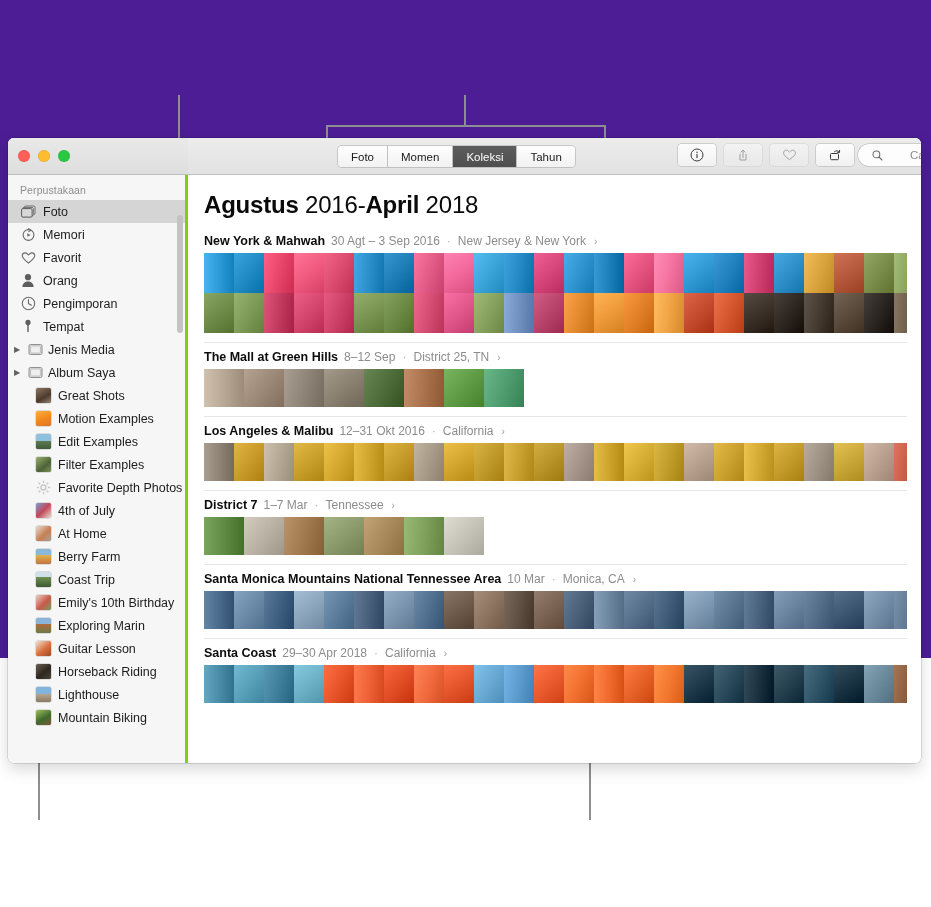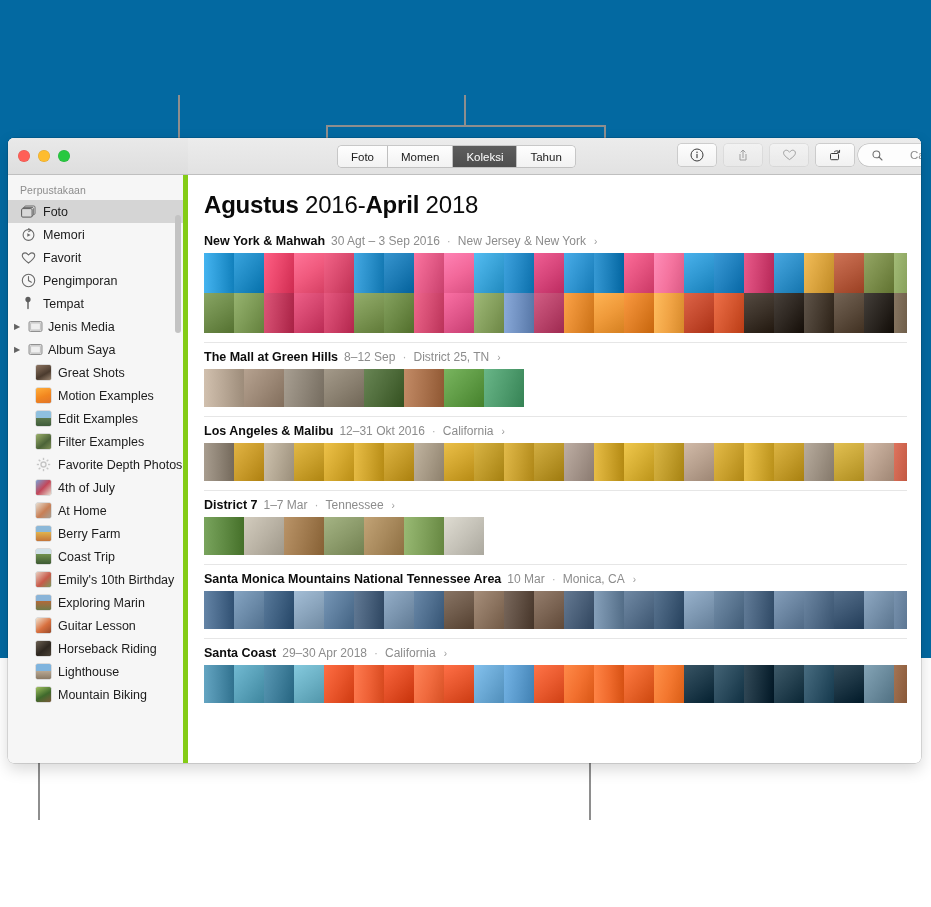--- a/index.html
+++ b/index.html
@@ -10,21 +10,21 @@
     width: 931px;
     height: 907px;
     overflow: hidden;
     font-family: "Liberation Sans", sans-serif;
     -webkit-font-smoothing: antialiased;
   }
   #root {
     position: relative;
     width: 931px;
     height: 658px;
-    background: #0369a1;
+    background: #4c1d95;
   }
 
   
   .window {
     position: absolute;
     left: 8px;
     top: 138px;
     width: 913px;
     height: 625px;
     background: #ffffff;
@@ -136,21 +136,21 @@
   }
 
   
   .body { flex: 1; display: flex; min-height: 0; }
 
   
   .sidebar {
     width: 180px;
     flex: 0 0 180px;
     background: #f6f6f6;
-    border-right: 5px solid #84cc16;
+    border-right: 3px solid #84cc16;
     position: relative;
     overflow: hidden;
     font-size: 12.5px;
     color: #1d1d1d;
     padding-top: 6px;
     box-sizing: border-box;
   }
   .sb-header {
     font-size: 10.5px;
     color: #8d8d8d;
@@ -358,20 +358,29 @@
 
         <div class="sb-item">
           <span class="ico">
             <svg width="15" height="14" viewBox="0 0 15 14">
               <path d="M7.5 12 C3.2 8.8 1.3 7 1.3 4.8 C1.3 3.1 2.6 1.9 4.2 1.9 C5.4 1.9 6.2 2.5 7.5 4 C8.8 2.5 9.6 1.9 10.8 1.9 C12.4 1.9 13.7 3.1 13.7 4.8 C13.7 7 11.8 8.8 7.5 12 Z" fill="none" stroke="#6a6a6a" stroke-width="1.1"></path>
             </svg>
           </span>
           <span class="lbl">Favorit</span>
         </div>
 
+        <div class="sb-item">
+          <span class="ico">
+            <svg width="14" height="15" viewBox="0 0 14 15">
+              <circle cx="7" cy="4.2" r="3.1" fill="#5d5d5d"></circle>
+              <path d="M1.4 14 C1.4 10.2 4 8.4 7 8.4 C10 8.4 12.6 10.2 12.6 14 Z" fill="#5d5d5d"></path>
+            </svg>
+          </span>
+          <span class="lbl">Orang</span>
+        </div>
 
         <div class="sb-item">
           <span class="ico">
             <svg width="15" height="15" viewBox="0 0 15 15">
               <circle cx="7.5" cy="7.5" r="6.2" fill="none" stroke="#6a6a6a" stroke-width="1.1"></circle>
               <path d="M7.5 3.6 L7.5 7.6 L10.4 9.2" fill="none" stroke="#6a6a6a" stroke-width="1.1" stroke-linecap="round"></path>
             </svg>
           </span>
           <span class="lbl">Pengimporan</span>
         </div>

